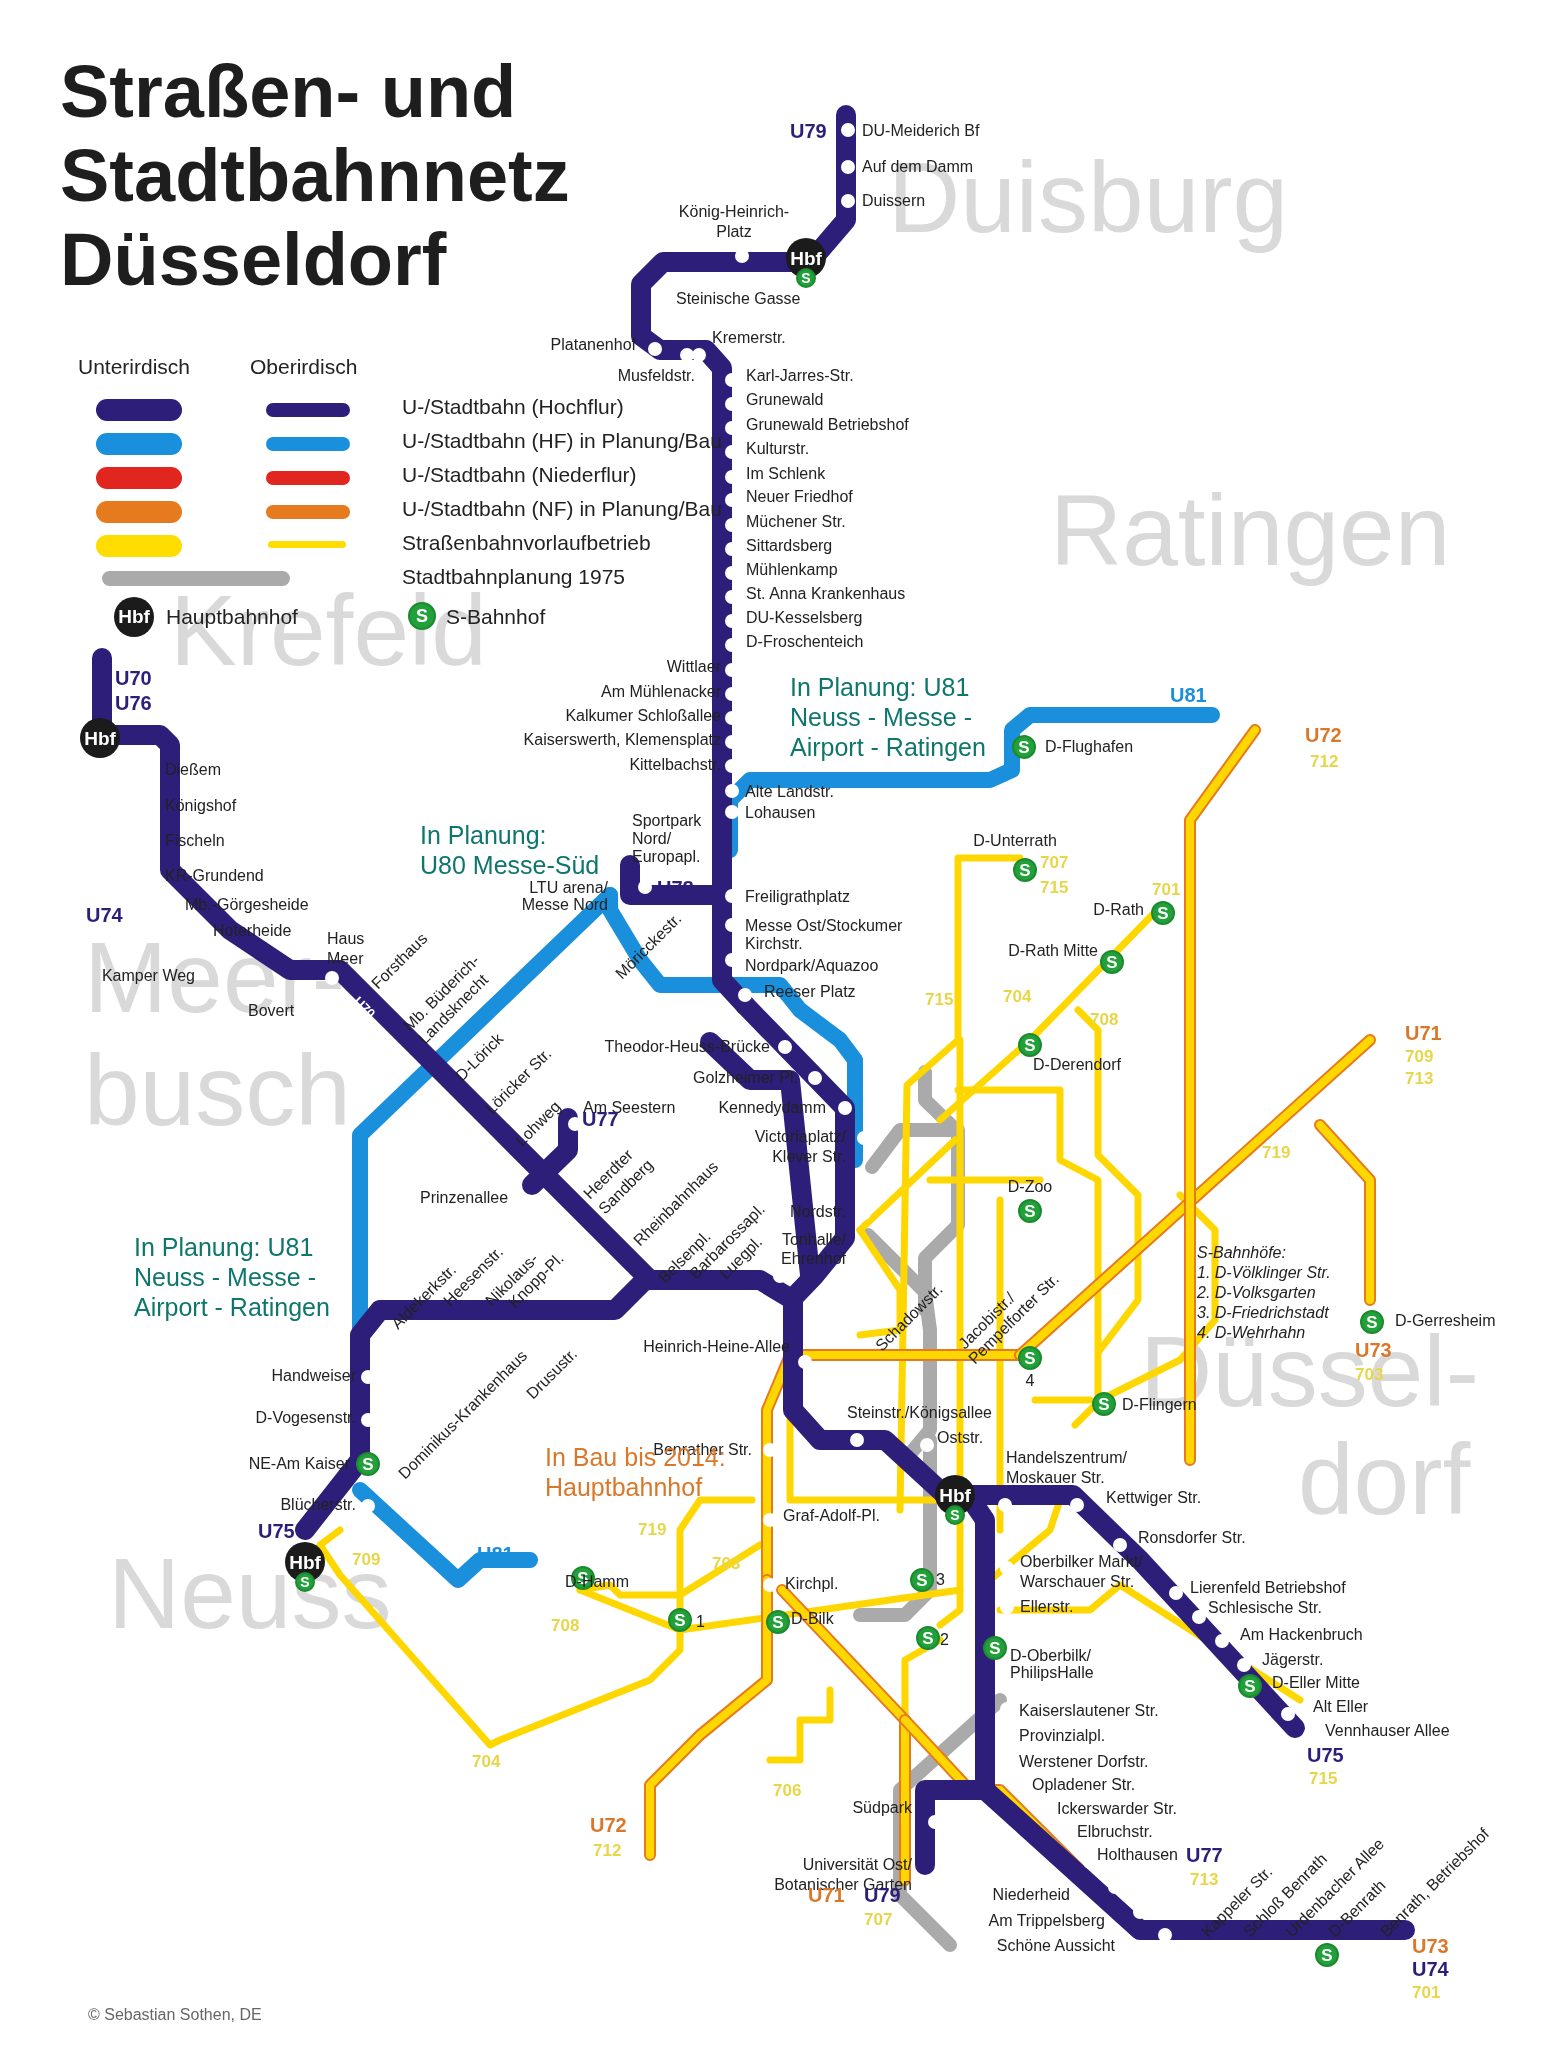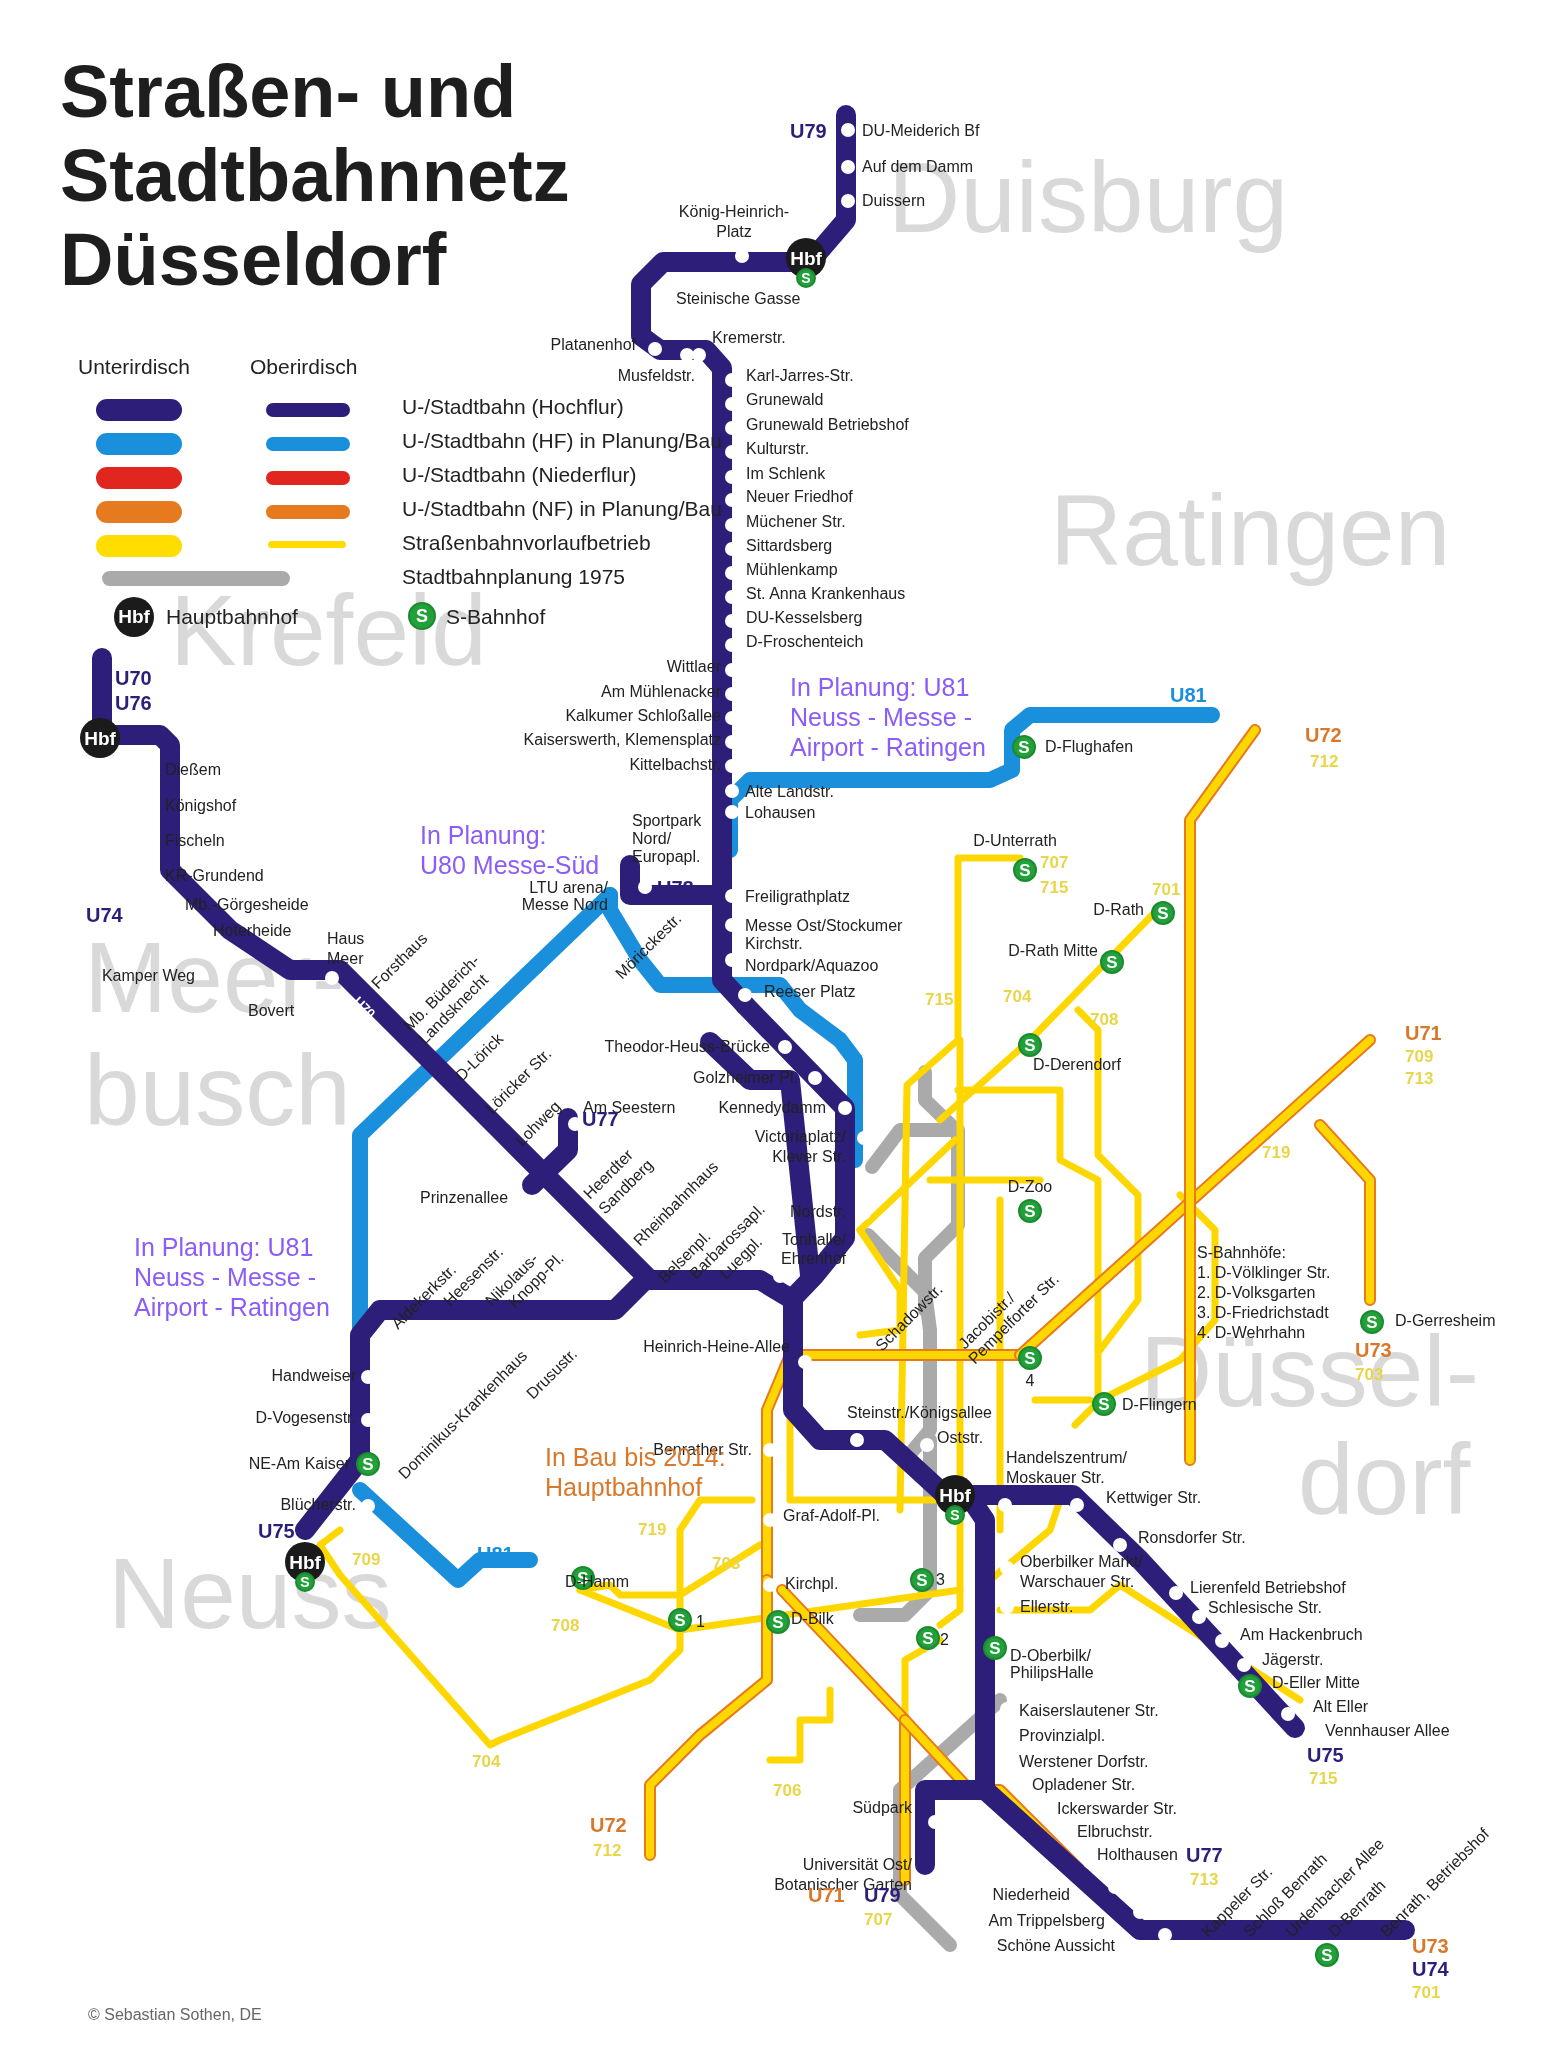--- a/index.html
+++ b/index.html
@@ -11,22 +11,22 @@
   .legend { position: absolute; left: 38px; top: 355px; width: 700px; height: 280px; margin-left: 40px; }
   .legend .hdr { position: absolute; top: 0; font-size: 21px; }
   .legend .row { position: absolute; left: 18px; height: 26px; width: 700px; }
   .legend .u { position: absolute; left: 0; top: 4px; width: 86px; height: 22px; border-radius: 11px; }
   .legend .o { position: absolute; left: 150px; top: 8px; width: 84px; height: 14px; border-radius: 7px; }
   .legend .lbl { position: absolute; left: 305px; top: 0; font-size: 21px; white-space: nowrap; }
   .hbf-badge { display:inline-block; width:40px; height:40px; border-radius:50%; background:#1b1b1b;
                color:#fff; font-weight:bold; font-size:19px; line-height:40px; text-align:center; }
   .s-badge { display:inline-block; width:24px; height:24px; border-radius:50%; background:#22a03a;
              color:#fff; font-weight:bold; font-size:18px; line-height:24px; text-align:center; border:2px solid #1c8a30; }
-  .note { position: absolute; font-size: 16px; line-height: 20px; color: #222; }
-  .plan { position: absolute; color: #8b5cf6; font-size: 25px; line-height: 30px; }
+  .note { position: absolute; font-size: 16px; line-height: 20px; color: #222; font-style: italic; }
+  .plan { position: absolute; color: #0f766e; font-size: 25px; line-height: 30px; }
   .bau { position: absolute; color: #d9782a; font-size: 25px; line-height: 30px; }
   .copyright { position: absolute; left: 88px; top: 2006px; font-size: 16px; color: #666; }
   svg text { font-family: "Liberation Sans", "DejaVu Sans", sans-serif; }
 </style>
 </head>
 <body>
 
 <div class="title">
   <div>Straßen- und</div>
   <div>Stadtbahnnetz</div>

